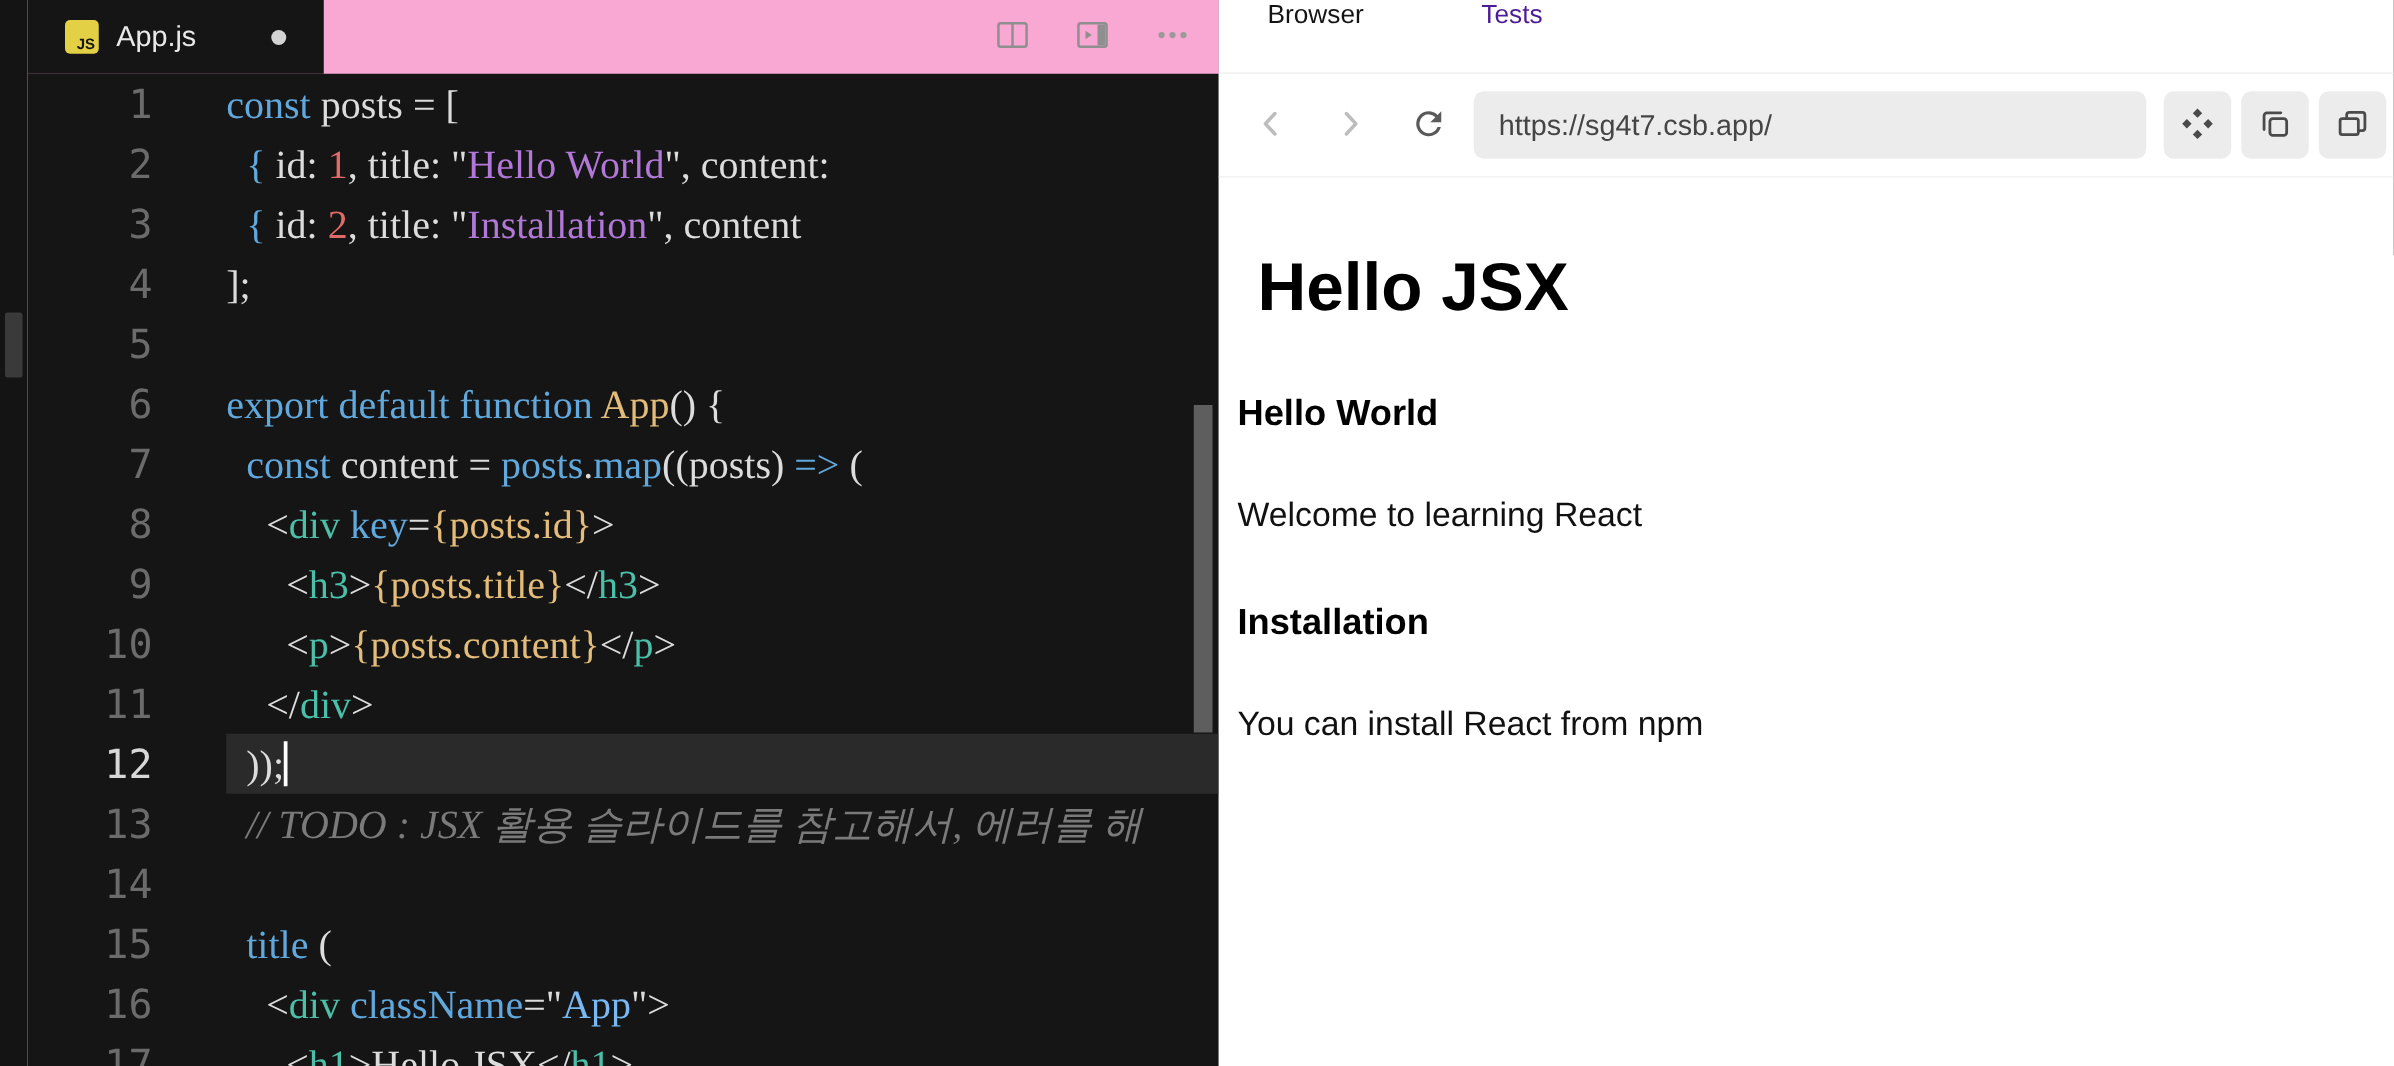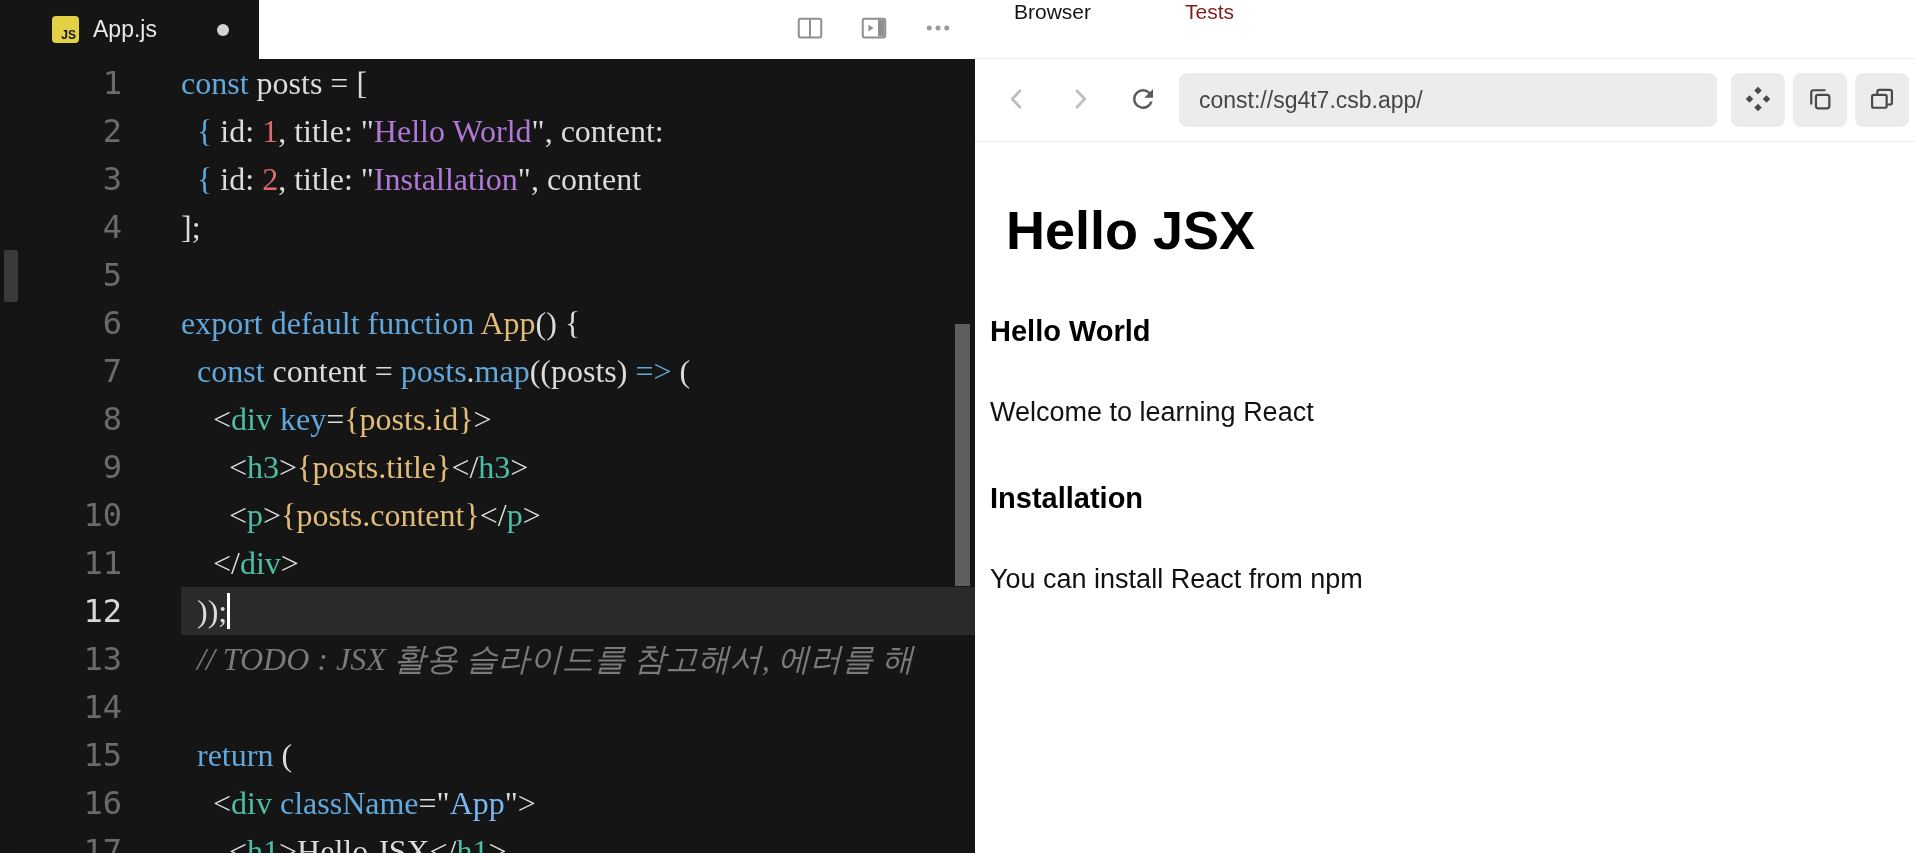--- a/index.html
+++ b/index.html
@@ -9,21 +9,21 @@
     background:#fff; font-family:"Liberation Sans", sans-serif;
     -webkit-font-smoothing:antialiased;
   }
 
   
   .left-strip { position:absolute; left:0; top:0; width:22px; height:853px; background:#141414; }
   .strip-thumb { position:absolute; left:4px; top:250px; width:14px; height:52px; background:#3a3a3a; border-radius:2px; }
 
   
   .editor { position:absolute; left:22px; top:0; width:953px; height:853px; background:#151515; }
-  .tabbar { position:absolute; top:0; left:0; right:0; height:59px; background:#ffffff; display:flex; align-items:stretch; }
+  .tabbar { position:absolute; top:0; left:0; right:0; height:59px; background:#f9a8d4; display:flex; align-items:stretch; }
   .tab { display:flex; align-items:center; gap:14px; padding:0 30px; width:237px; background:#151515; flex:none; cursor:pointer; }
   .jsicon { position:relative; width:27px; height:27px; background:#E3D044; border-radius:4px; flex:none; }
   .jsicon span { position:absolute; right:3px; bottom:1px; font-size:12px; font-weight:bold; color:#141414; }
   .tab-title { color:#e9e9e9; font-size:23px; white-space:nowrap; }
   .dot { width:12px; height:12px; border-radius:50%; background:#d3d3d3; margin-left:auto; flex:none; }
   .tab-actions { margin-left:auto; display:flex; align-items:center; gap:34px; padding-right:22px; }
   .icon-plain { background:none; border:none; padding:0; cursor:pointer; display:flex; align-items:center; justify-content:center; }
 
   .code { position:absolute; top:59px; left:0; right:0; bottom:0; overflow:hidden;
           font-family:"DejaVu Sans Mono", monospace; font-size:32px; }
@@ -46,21 +46,21 @@
   .tk-br  { color:#61A8DC; }
   .tk-av  { color:#79B8F2; }
   .tk-c   { color:#7a7a7a; font-style:italic; }
 
   .editor-scrollbar { position:absolute; right:5px; top:324px; width:15px; height:262px;
                       background:rgba(195,195,195,0.42); }
 
   
   .browser { position:absolute; left:975px; top:0; width:940px; height:853px; background:#fff; }
   .b-header { height:59px; display:flex; align-items:flex-start; padding-left:39px; gap:94px; border-bottom:1px solid #ededed; }
-  .b-tab { font-size:21px; color:#7f1d1d; cursor:pointer; }
+  .b-tab { font-size:21px; color:#4c1d95; cursor:pointer; }
   .b-tab.active { color:#141414; }
   .b-nav { height:83px; display:flex; align-items:center; padding:0 6px 0 20px; border-bottom:1px solid #eeeeee; }
   .nav-btn { width:44px; height:44px; flex:none; background:none; border:none; cursor:pointer;
              display:flex; align-items:center; justify-content:center; }
   .nav-btn + .nav-btn { margin-left:19px; }
   .urlbar { flex:1; height:54px; background:#ececec; border-radius:8px; margin:0 14px;
             display:flex; align-items:center; padding:0 20px; font-size:23px; color:#454545; cursor:text; overflow:hidden; white-space:nowrap; }
   .nav-right { display:flex; gap:8px; flex:none; }
   .icon-btn { width:54px; height:54px; border-radius:8px; background:#ececec; border:none; cursor:pointer;
               display:flex; align-items:center; justify-content:center; }
@@ -170,21 +170,21 @@
         <div class="row">
           <span class="gut">13</span>
           <span class="ln"><span class="tk-c">  // TODO : JSX 활용 슬라이드를 참고해서, 에러를 해</span></span>
         </div>
         <div class="row">
           <span class="gut">14</span>
           <span class="ln"></span>
         </div>
         <div class="row">
           <span class="gut">15</span>
-          <span class="ln"><span class="tk-d">  </span><span class="tk-kw">return</span><span class="tk-d"> (</span></span>
+          <span class="ln"><span class="tk-d">  </span><span class="tk-kw">title</span><span class="tk-d"> (</span></span>
         </div>
         <div class="row">
           <span class="gut">16</span>
           <span class="ln"><span class="tk-d">    &lt;</span><span class="tk-tag">div</span><span class="tk-d"> </span><span class="tk-at">className</span><span class="tk-d">=</span><span class="tk-q">"</span><span class="tk-av">App</span><span class="tk-q">"</span><span class="tk-d">&gt;</span></span>
         </div>
         <div class="row">
           <span class="gut">17</span>
           <span class="ln"><span class="tk-d">      &lt;</span><span class="tk-tag">h1</span><span class="tk-d">&gt;Hello JSX&lt;/</span><span class="tk-tag">h1</span><span class="tk-d">&gt;</span></span>
         </div>
       </div>
@@ -214,21 +214,21 @@
       </button>
       <button class="nav-btn">
         <span>
           <svg width="30" height="30" viewBox="0 0 24 24" fill="#5a5a5a">
             <path d="M17.65 6.35A7.95 7.95 0 0 0 12 4a8 8 0 1 0 7.73 10h-2.08A6 6 0 1 1 12 6c1.66 0 3.14.69 4.22 1.78L13 11h7V4l-2.35 2.35z"></path>
           </svg>
         </span>
       </button>
 
       <div class="urlbar">
-        <span>const://sg4t7.csb.app/</span>
+        <span>https://sg4t7.csb.app/</span>
       </div>
 
       <div class="nav-right">
         <button class="icon-btn">
           <span>
             <svg width="30" height="30" viewBox="0 0 24 24" fill="#4a4a4a">
               <path d="M12 2.2 L15 5.2 L12 8.2 L9 5.2 Z"></path>
               <path d="M5.2 9 L8.2 12 L5.2 15 L2.2 12 Z"></path>
               <path d="M18.8 9 L21.8 12 L18.8 15 L15.8 12 Z"></path>
               <path d="M12 15.8 L15 18.8 L12 21.8 L9 18.8 Z"></path>

